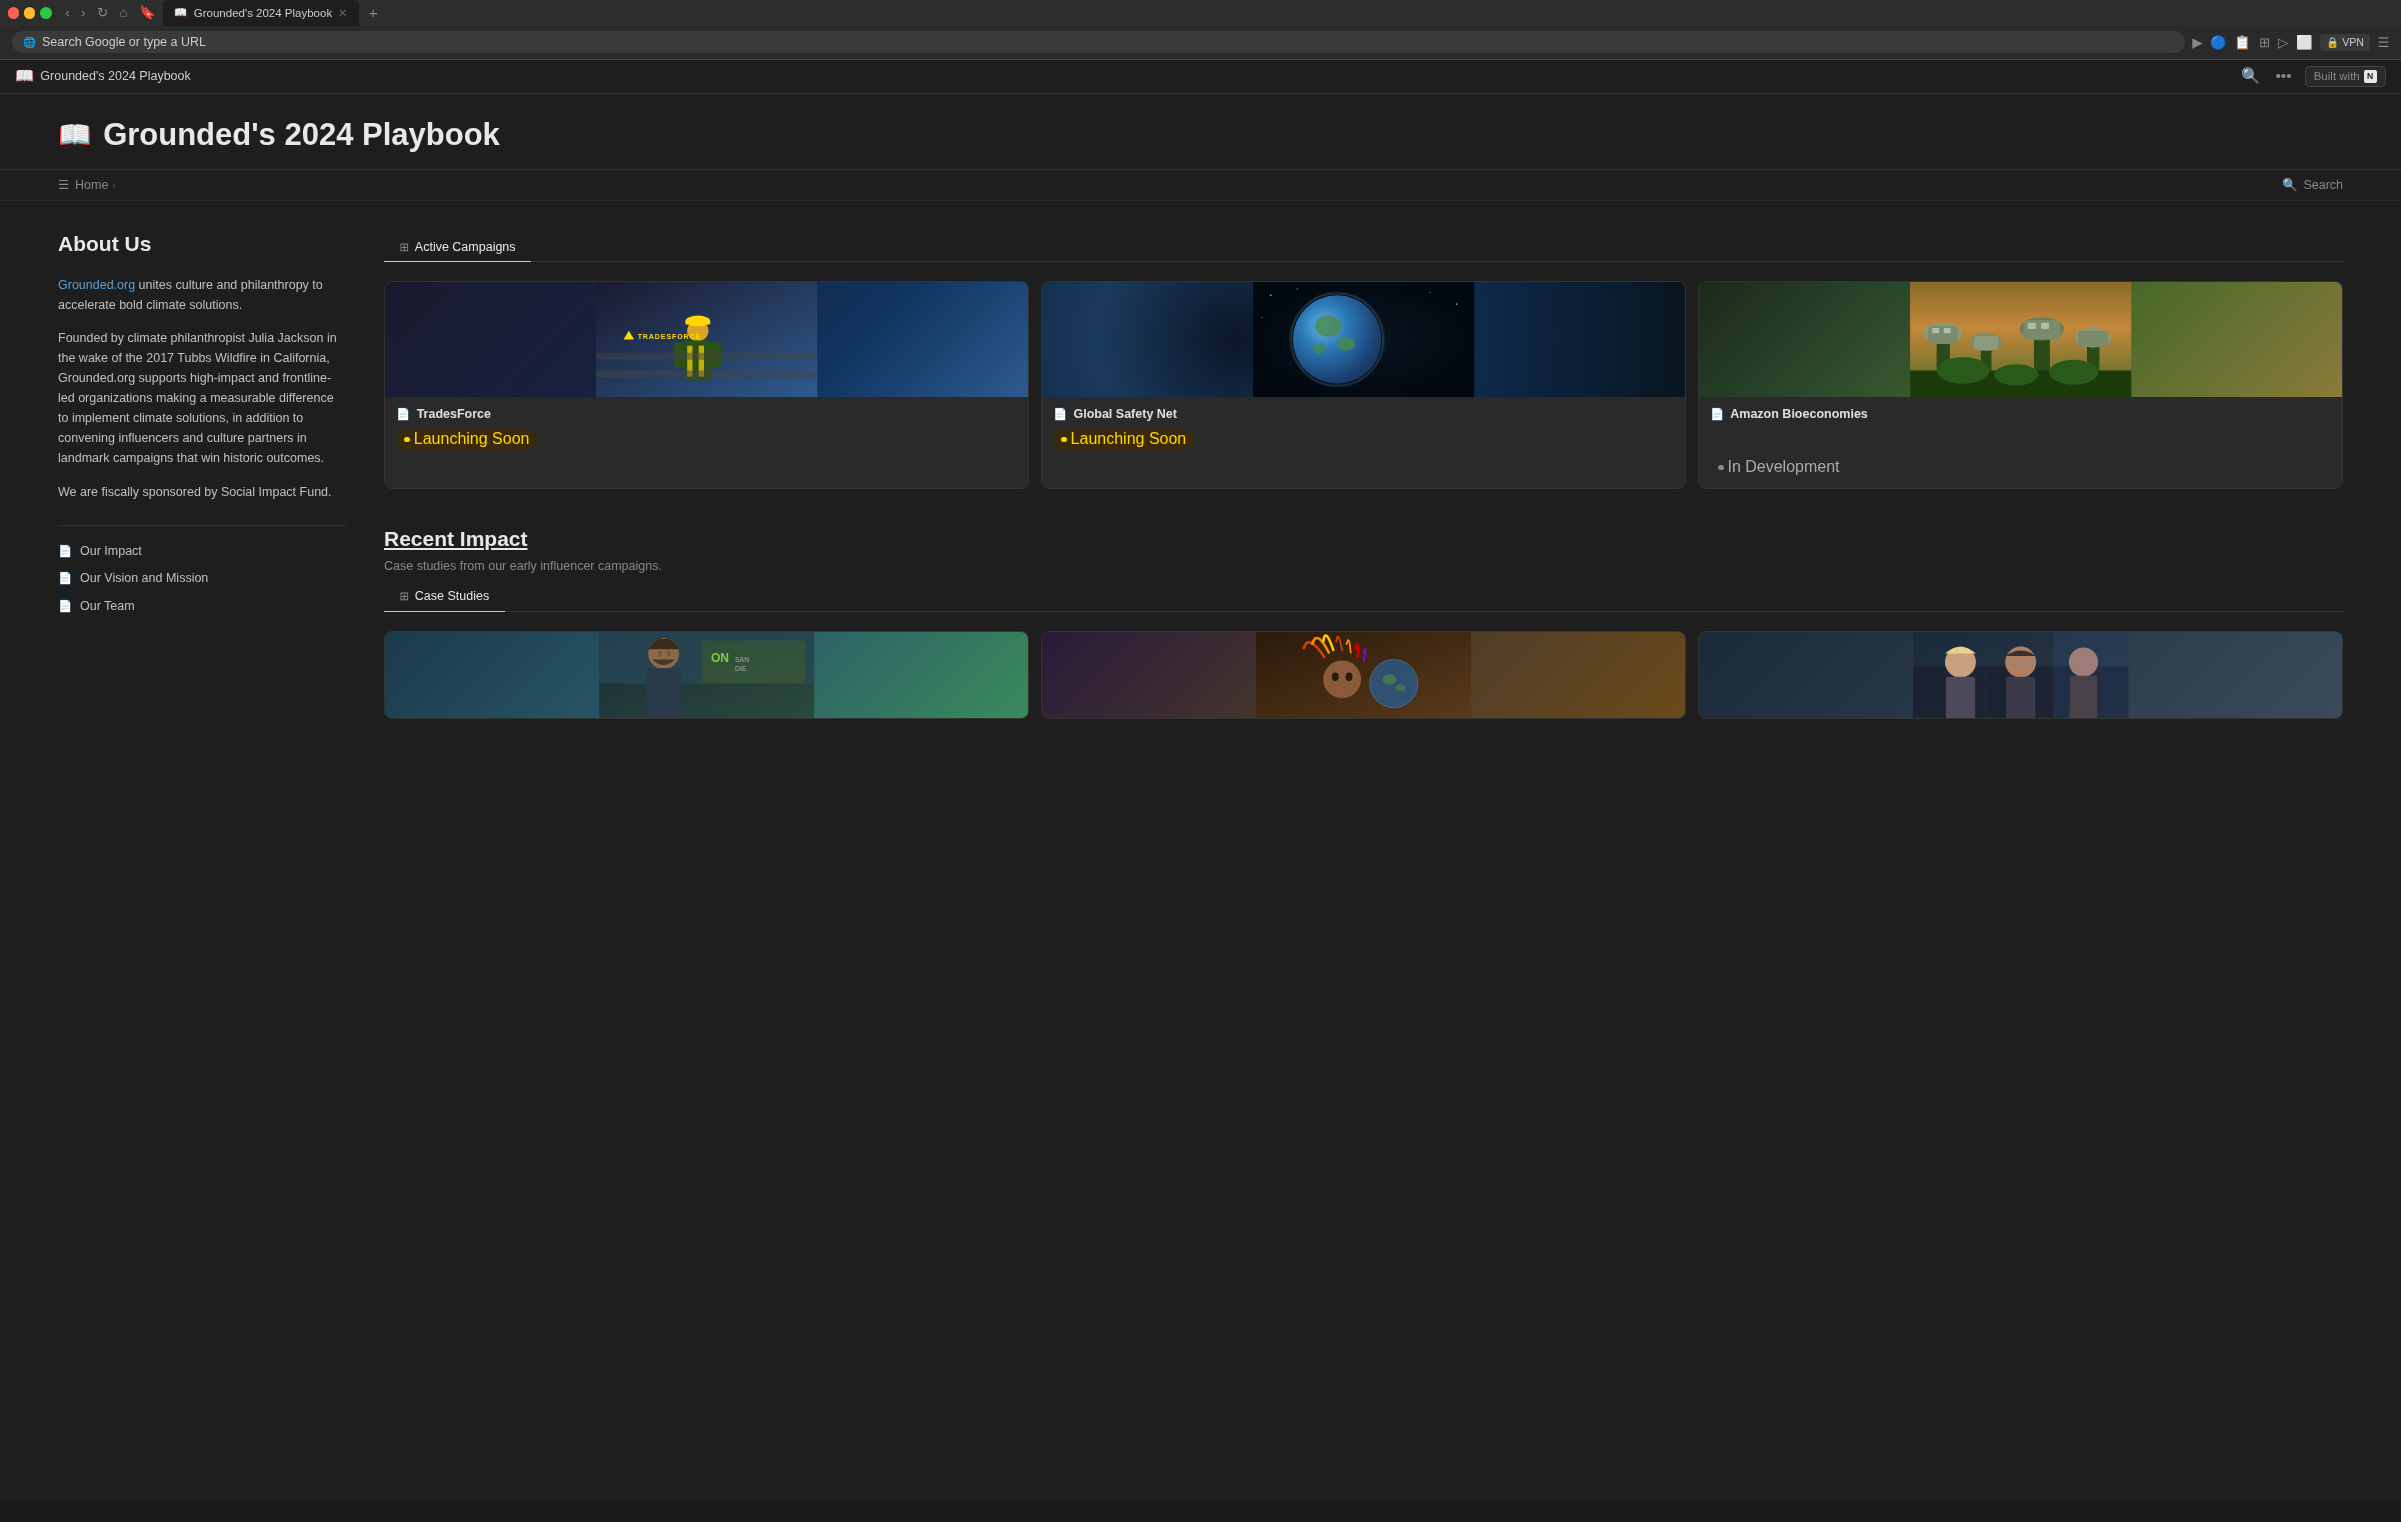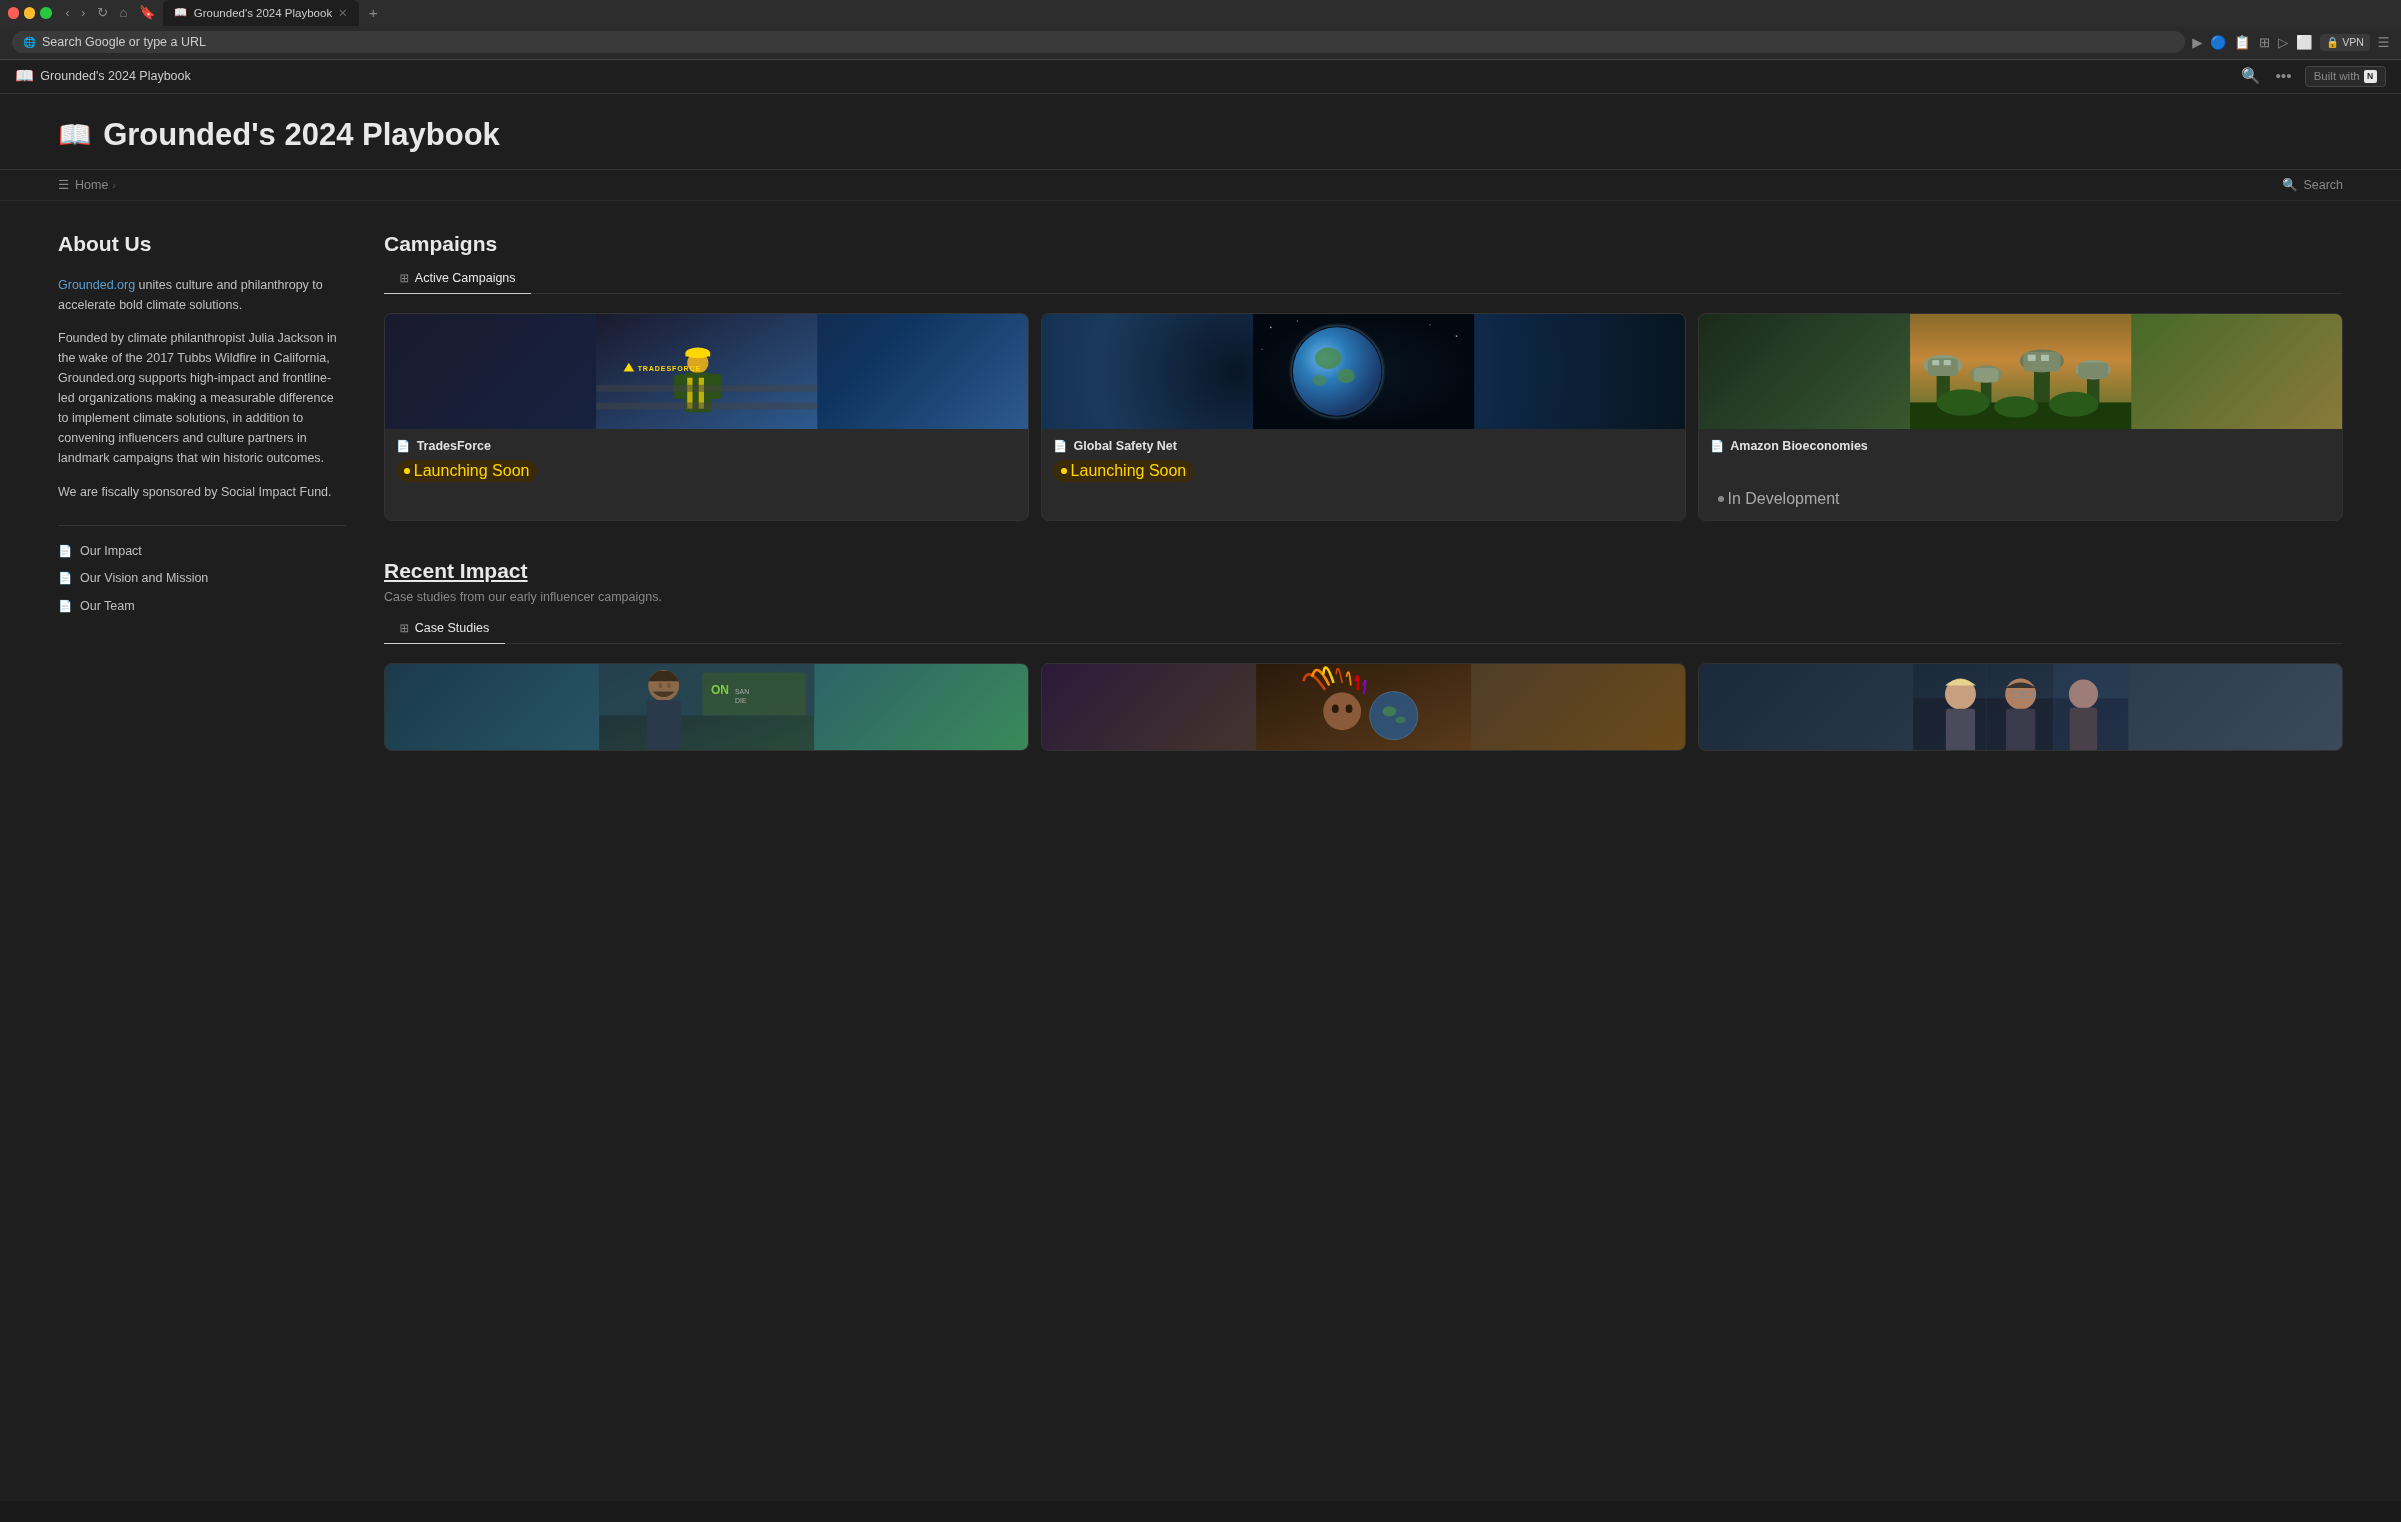--- a/index.html
+++ b/index.html
@@ -638,21 +638,20 @@
         </div>
         <div class="sub-page-item">
           <span class="sub-page-icon">📄</span>
           <span>Our Team</span>
         </div>
       </div>
     </div>
 
     <div class="campaigns-section">
 
-      <h2 class="campaigns-title">Campaigns</h2>
 
       <div class="tab-nav">
         <div class="tab-nav-item active">
           <span class="tab-nav-icon">⊞</span>
           <span>Active Campaigns</span>
         </div>
       </div>
 
       <div class="campaign-cards">
 

